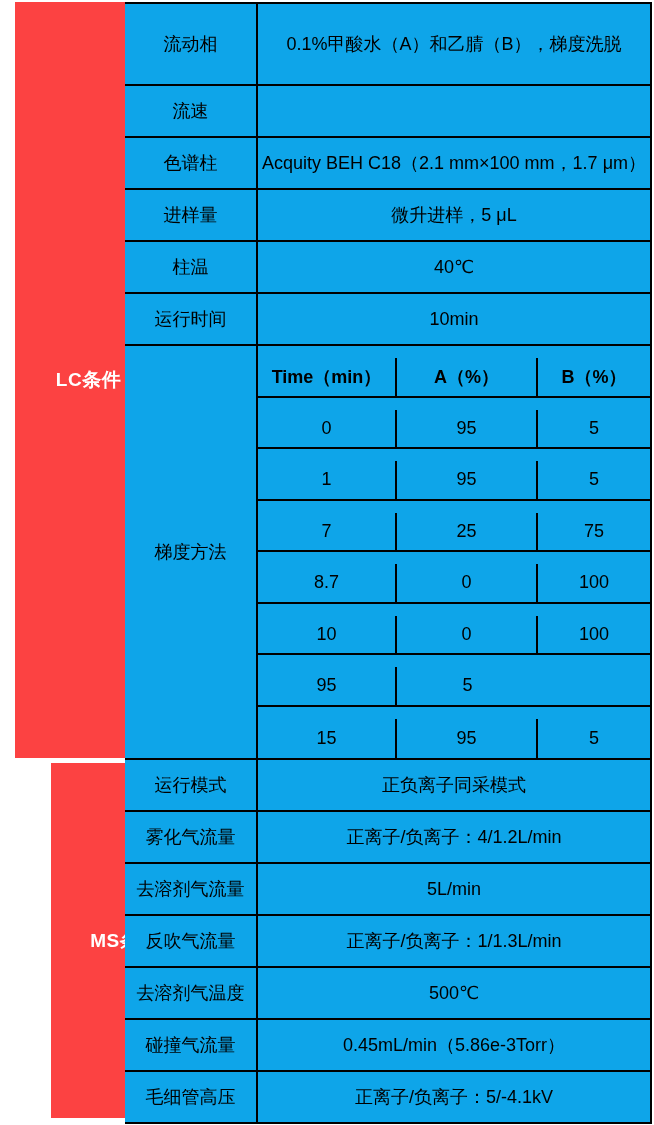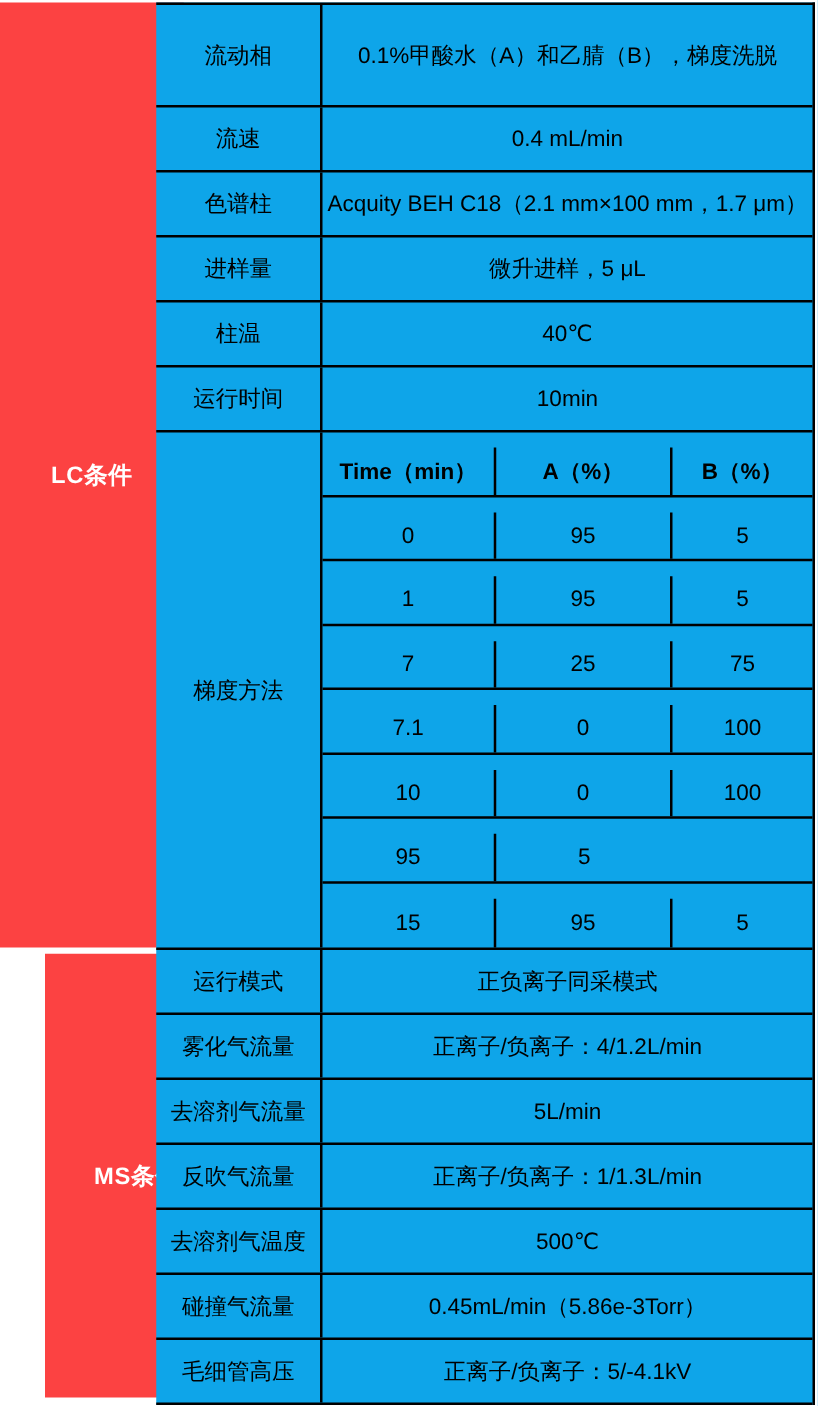--- a/index.html
+++ b/index.html
@@ -11,21 +11,21 @@
   .page {
     position: relative;
     width: 654px;
     height: 1125px;
     background: #ffffff;
     overflow: hidden;
   }
   
   .red-block {
     position: absolute;
-    left: 0;
+    left: 15px;
     width: 147px;
     background: #fc4242;
     display: flex;
     align-items: center;
     justify-content: center;
   }
   .red-lc { top: 2px; height: 756px; }
   .red-ms { top: 763px; height: 355px; margin-left: 36px; }
   .red-title {
     color: #ffffff;
@@ -103,21 +103,20 @@
   </div>
 
   <div class="cond-table">
 
     <div class="row row-tall">
       <div class="cell label">流动相</div>
       <div class="cell value">0.1%甲酸水（A）和乙腈（B），梯度洗脱</div>
     </div>
     <div class="row">
       <div class="cell label">流速</div>
-      <div class="cell value">0.4 mL/min</div>
     </div>
     <div class="row">
       <div class="cell label">色谱柱</div>
       <div class="cell value">Acquity BEH C18（2.1 mm×100 mm，1.7 μm）</div>
     </div>
     <div class="row">
       <div class="cell label">进样量</div>
       <div class="cell value">微升进样，5 μL</div>
     </div>
     <div class="row">
@@ -146,21 +145,21 @@
           <div class="g-cell g-time">1</div>
           <div class="g-cell g-a">95</div>
           <div class="g-cell g-b">5</div>
         </div>
         <div class="g-row">
           <div class="g-cell g-time">7</div>
           <div class="g-cell g-a">25</div>
           <div class="g-cell g-b">75</div>
         </div>
         <div class="g-row">
-          <div class="g-cell g-time">7.1</div>
+          <div class="g-cell g-time">8.7</div>
           <div class="g-cell g-a">0</div>
           <div class="g-cell g-b">100</div>
         </div>
         <div class="g-row">
           <div class="g-cell g-time">10</div>
           <div class="g-cell g-a">0</div>
           <div class="g-cell g-b">100</div>
         </div>
         <div class="g-row">
           <div class="g-cell g-a">95</div>

